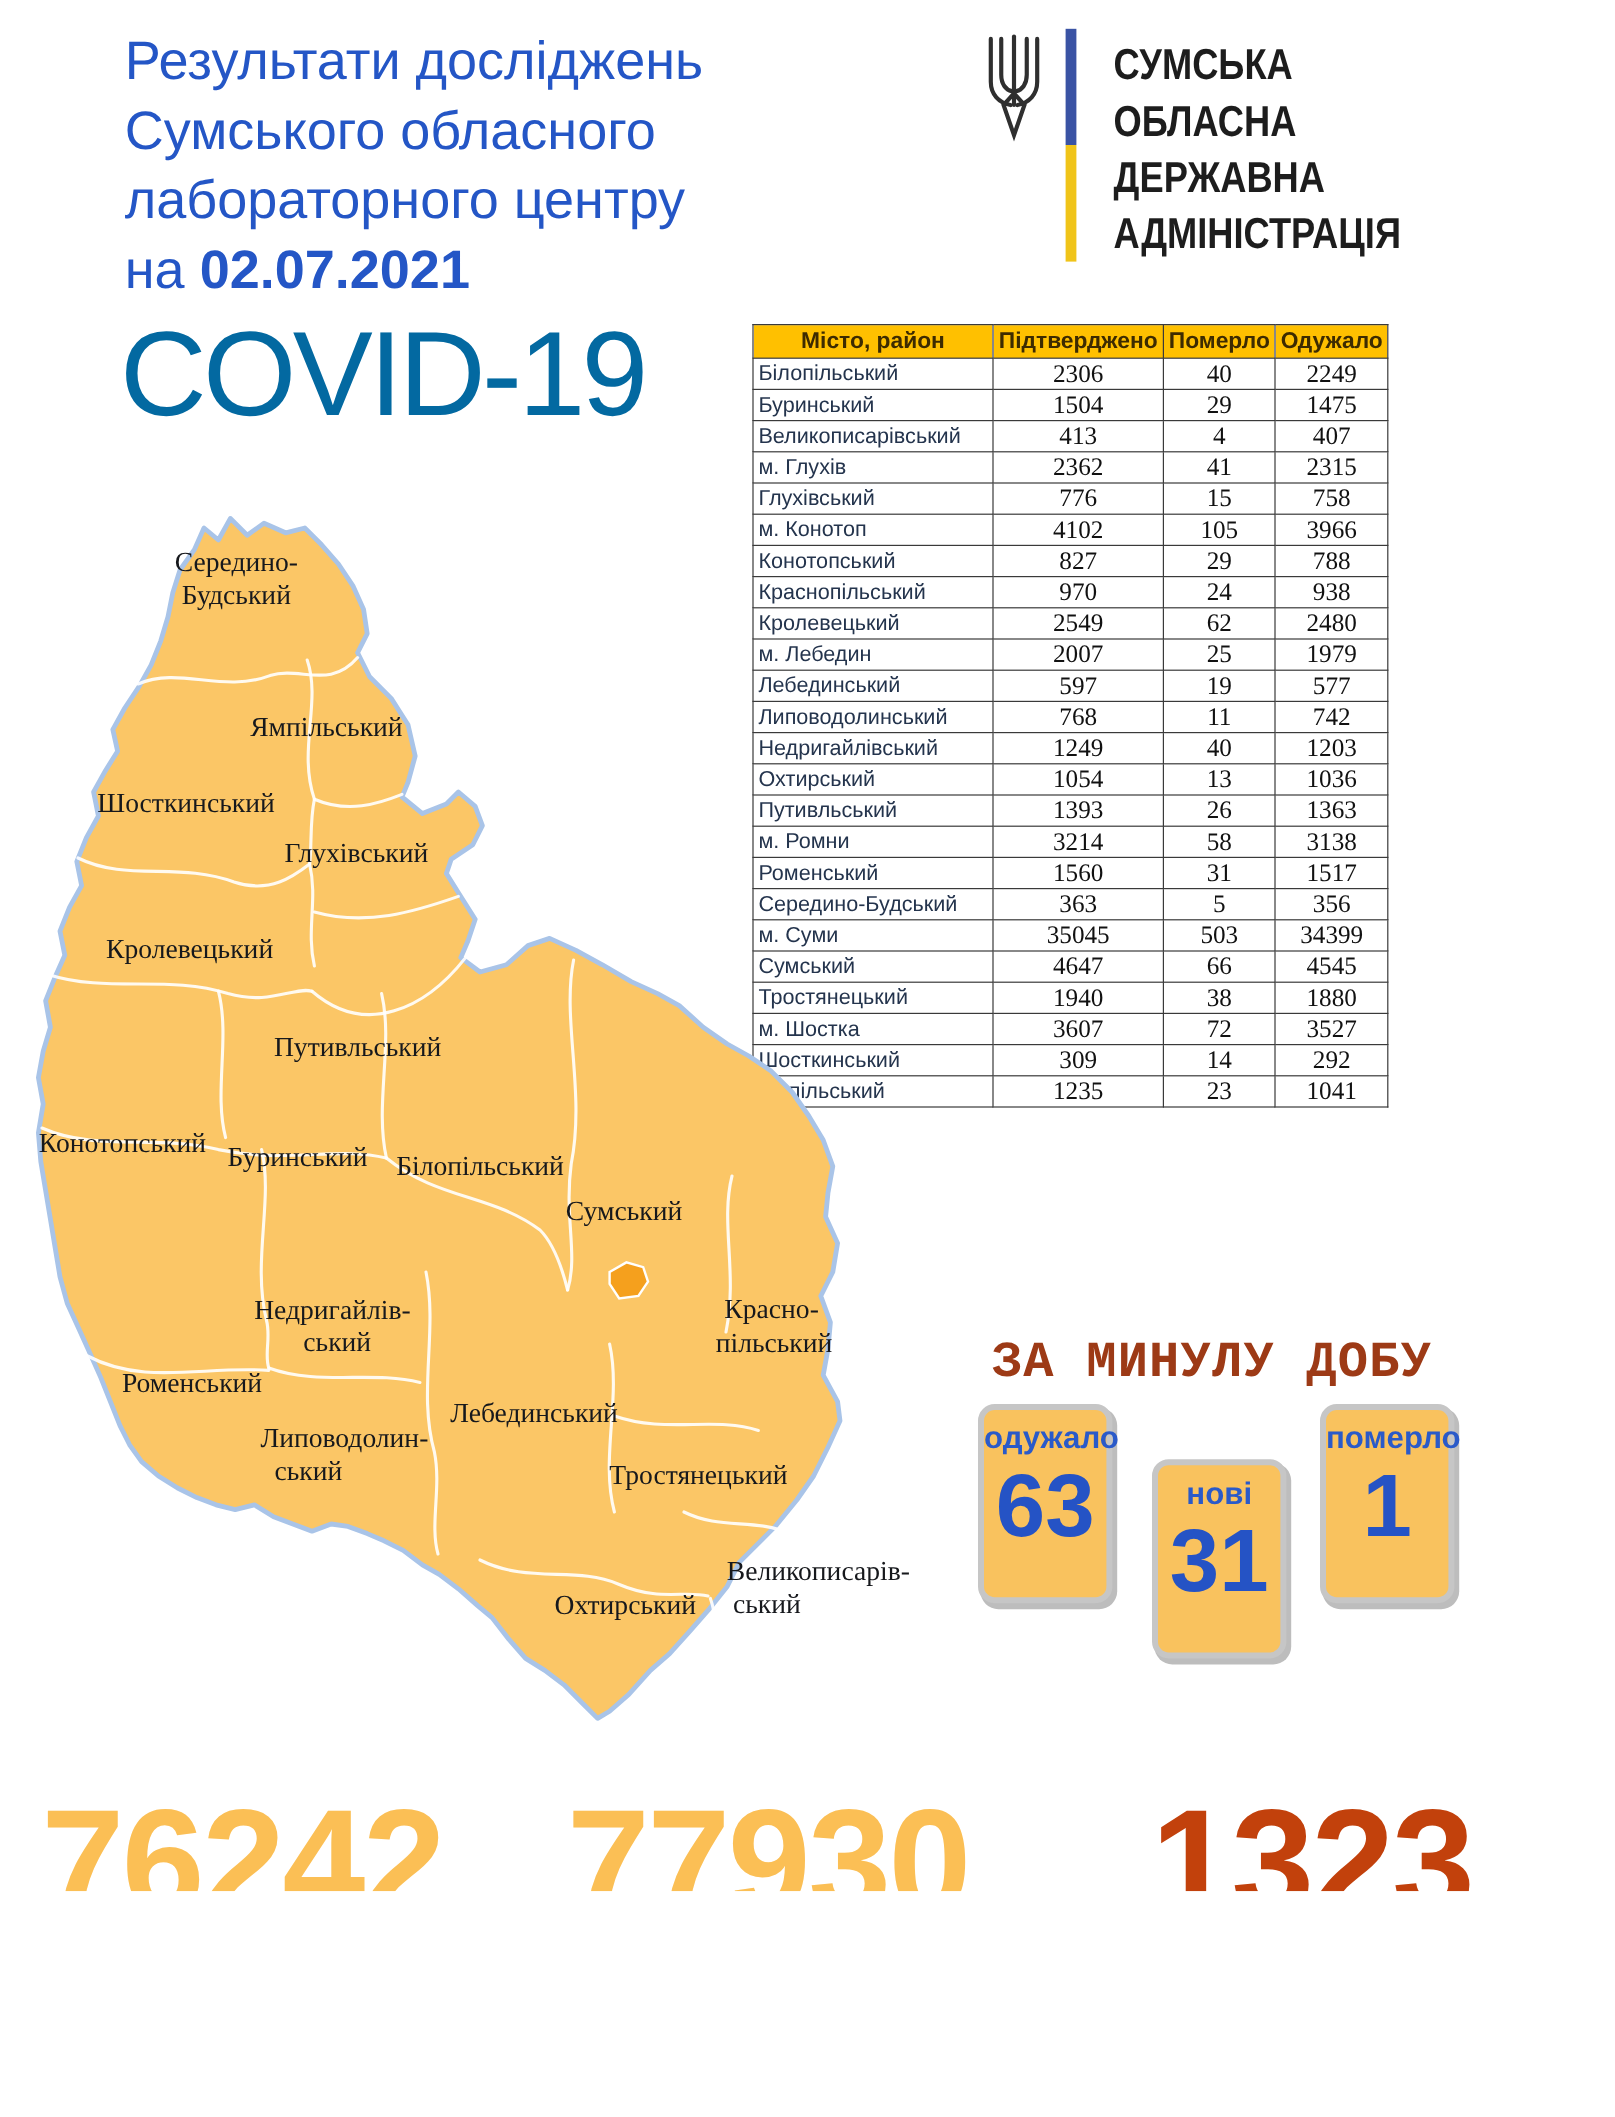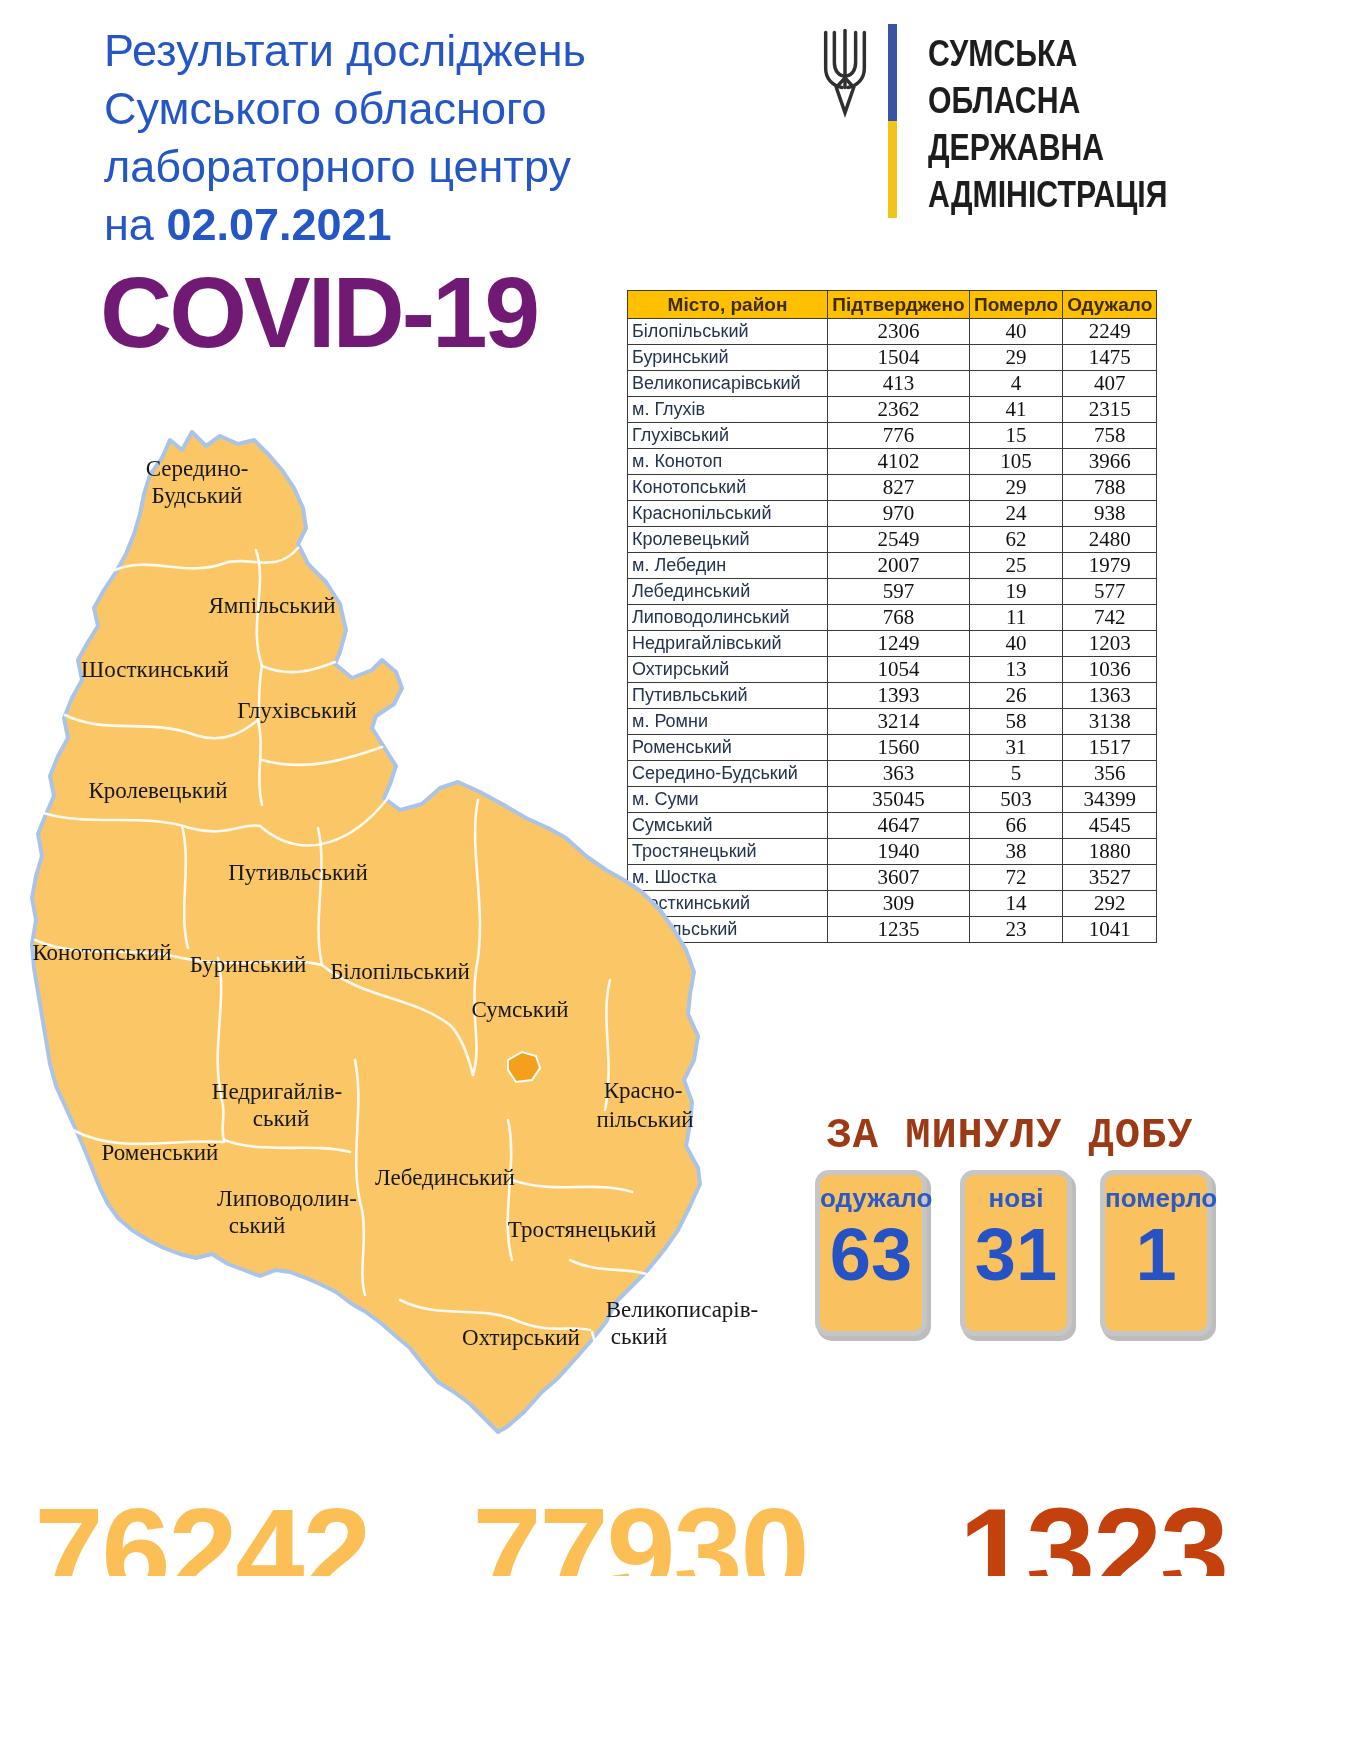--- a/index.html
+++ b/index.html
@@ -2,32 +2,32 @@
 <html><head>
 <meta charset="utf-8">
 <style>
   html,body{margin:0;padding:0;background:#fff;}
   #root{position:relative;width:1346px;height:1576px;background:#fff;overflow:hidden;
         font-family:"Liberation Sans","DejaVu Sans",sans-serif;}
 
   
   .title{position:absolute;left:104px;top:22px;color:#2456C6;font-size:45px;line-height:58px;}
   .title b{font-weight:bold;}
-  .covid{position:absolute;left:100px;top:262px;color:#701a75;font-weight:bold;
+  .covid{position:absolute;left:100px;top:262px;color:#0369a1;font-weight:normal;
          font-size:100px;letter-spacing:-3px;line-height:1;}
 
   .logo-trident{position:absolute;left:816px;top:26px;width:58px;height:95px;}
   .logo-bar{position:absolute;left:888px;top:24px;width:9px;height:194px;
             background:linear-gradient(#3A53A4 0 50%, #F0C419 50% 100%);}
   .logo-text{position:absolute;left:928px;top:30px;color:#1d1d1d;font-weight:bold;
              font-size:36px;line-height:47px;transform:scaleX(0.84);transform-origin:left top;
              letter-spacing:0px;white-space:nowrap;}
 
   
-  .tbl{position:absolute;left:627px;top:290px;border-collapse:collapse;table-layout:fixed;}
+  .tbl{position:absolute;left:627px;top:270px;border-collapse:collapse;table-layout:fixed;}
   .tbl th,.tbl td{border:1.6px solid #3a3a3a;padding:0 4px;overflow:hidden;white-space:nowrap;}
   .tbl th{background:#FFC000;color:#3d2b00;font-size:19px;font-weight:bold;height:27px;text-align:center;}
   .tbl td{height:25px;font-family:"Liberation Serif","DejaVu Serif",serif;
           font-size:21px;color:#111;text-align:center;}
   .tbl td.name-cell{font-family:"Liberation Sans","DejaVu Sans",sans-serif;
           font-size:18px;color:#24344d;text-align:left;}
   .c1{width:200px;} .c2{width:142px;} .c3{width:92px;} .c4{width:94px;}
 
   
   .map-svg{position:absolute;left:10px;top:420px;}
@@ -37,21 +37,21 @@
   .city-spot{fill:#F5A01D;stroke:#fff;stroke-width:2;}
 
   
   .daily-heading{position:absolute;left:760px;top:1112px;width:500px;text-align:center;
                  color:#9D3A16;font-size:42px;font-weight:bold;letter-spacing:1px;font-family:Liberation Mono, monospace;}
   .card{position:absolute;top:1170px;width:112px;height:166px;background:#F9C25E;
         border:5px solid #C6C6C6;border-radius:14px;box-sizing:border-box;
         box-shadow:3px 4px 0 1px #BDBDBD;text-align:center;}
   .card .lbl{margin-top:8px;color:#2A5AC9;font-size:26px;font-weight:bold;}
   .card .val{margin-top:0px;color:#2553C5;font-size:74px;font-weight:bold;line-height:1.1;}
-  .card1{left:815px;} .card2{left:960px;} .card3{left:1100px;}
+  .card1{left:815px;} .card2{left:960px;margin-top:46px;} .card3{left:1100px;}
 
   
   .big-num{position:absolute;top:1490px;width:440px;text-align:center;
            font-size:124px;font-weight:bold;line-height:1;letter-spacing:-2px;}
   .big-yellow{color:#FBBF55;} .big-gray{color:#c2410c;}
   .n1{left:-18px;} .n2{left:420px;} .n3{left:873px;}
   .tl-line{position:absolute;left:202px;top:1627px;width:886px;height:7px;
            background:#BCCDEE;border-radius:4px;}
   .tl-dot{position:absolute;top:1614px;width:22px;height:31px;border-radius:50%;background:#1D50C6;}
   .d1{left:191px;} .d2{left:633px;} .d3{left:1076px;}

